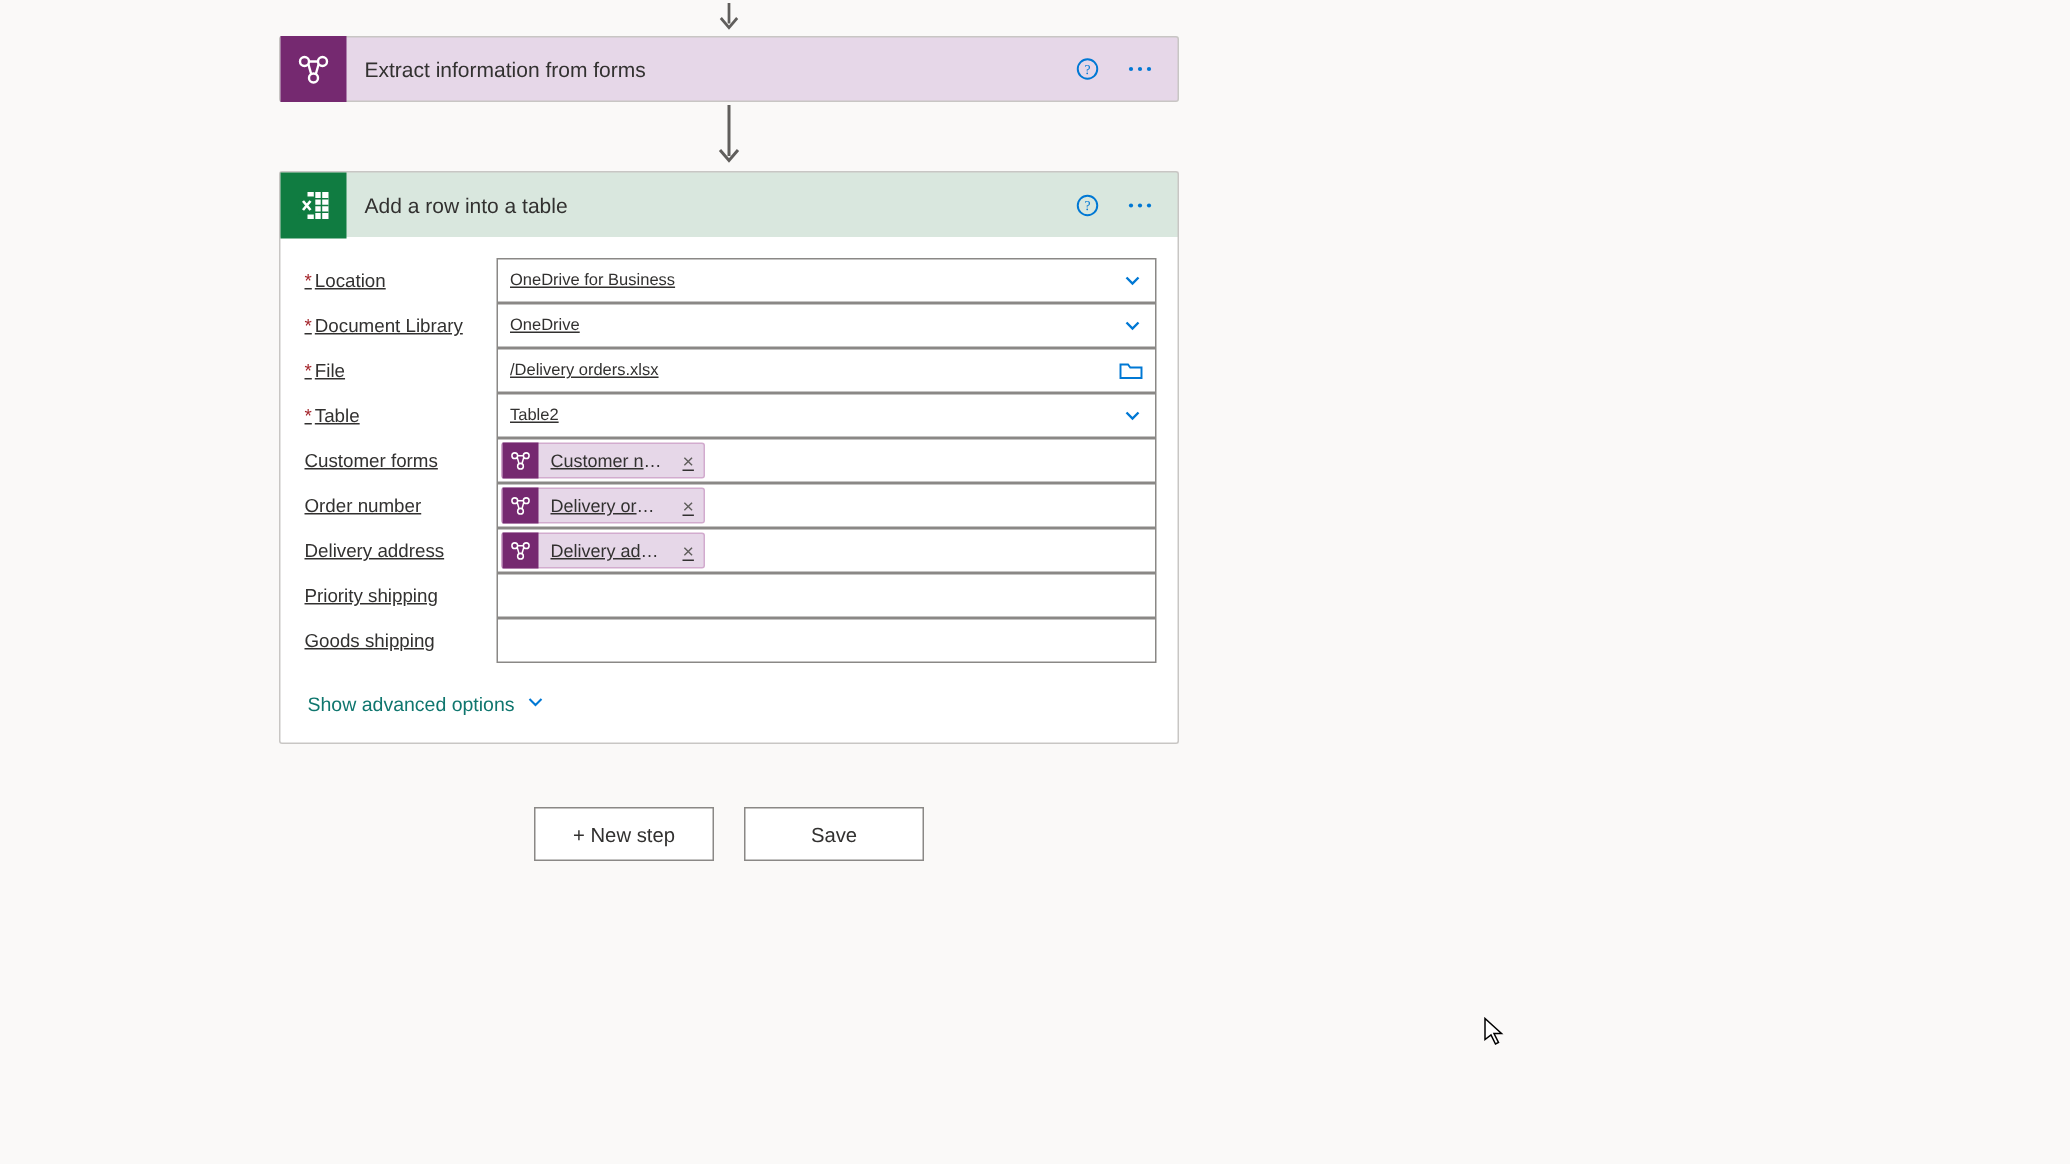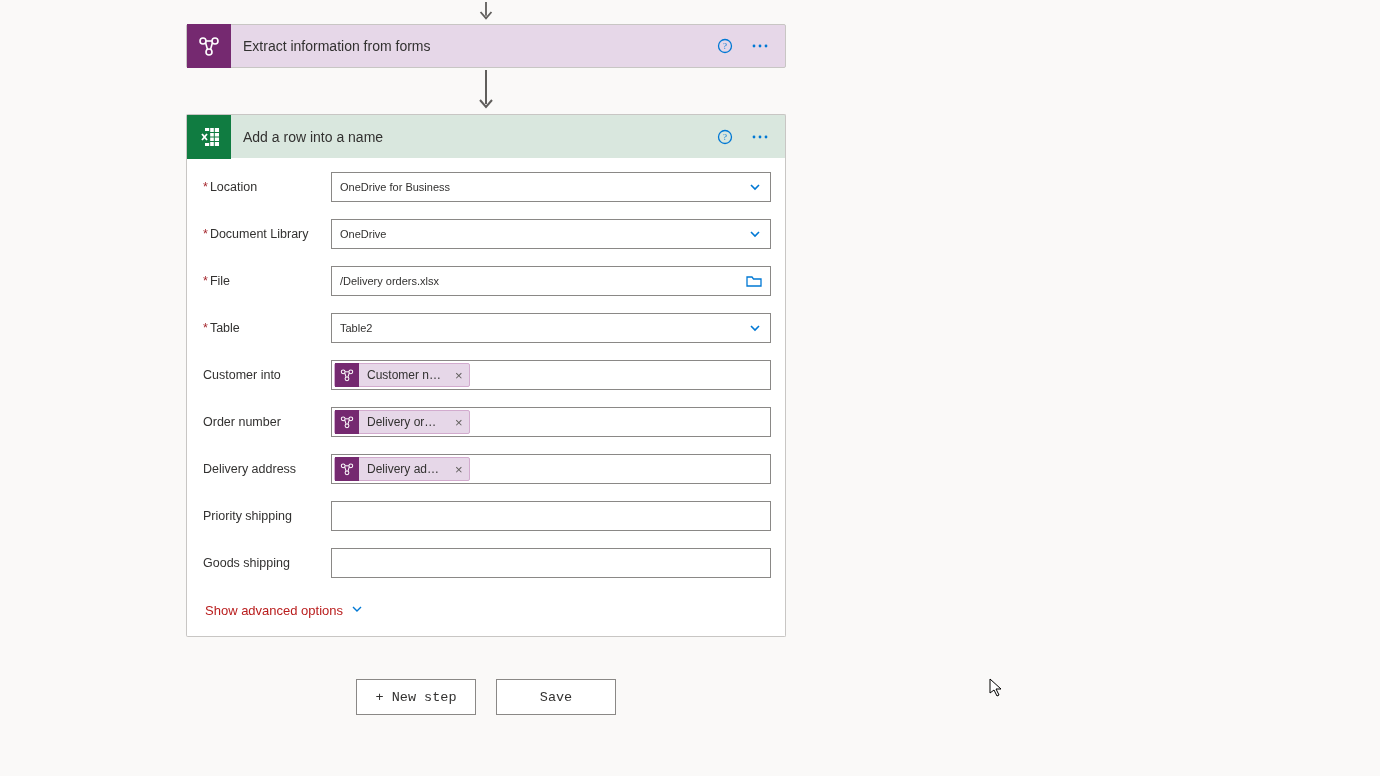--- a/index.html
+++ b/index.html
@@ -77,21 +77,22 @@
     border: 1px solid #c8c6c4;
     border-top: none;
     background: #ffffff;
     padding: 14px 14px 18px 14px;
     border-radius: 0 0 2px 2px;
   }
 
   .field-row {
     display: flex;
     align-items: center;
-    margin-bottom: 17px;
+    margin-bottom: 0;
+    text-decoration: underline;
   }
   .field-row:last-of-type { margin-bottom: 0; }
   .field-label {
     width: 130px;
     flex: 0 0 130px;
     font-size: 12.5px;
     color: #323130;
     padding-left: 2px;
   }
   .field-label .req { color: #a4262c; margin-right: 2px; }
@@ -152,25 +153,25 @@
   }
   .token-x {
     padding: 0 6px;
     color: #605e5c;
     cursor: pointer;
     font-size: 13px;
     line-height: 1;
   }
 
   .adv-link {
-    margin-top: 8px;
+    margin-top: 20px;
     display: inline-flex;
     align-items: flex-start;
     gap: 8px;
-    color: #b91c1c;
+    color: #0f766e;
     font-size: 13px;
     cursor: pointer;
     padding-left: 4px;
   }
 
   
   .btn-row {
     margin-top: 42px;
     display: flex;
     gap: 20px;
@@ -180,21 +181,20 @@
   .btn {
     height: 36px;
     min-width: 120px;
     border: 1px solid #8a8886;
     background: #fff;
     font-size: 13.5px;
     color: #323130;
     cursor: pointer;
     display:flex; align-items:center; justify-content:center;
     padding: 0 18px;
-    font-family: Liberation Mono, monospace;
   }
 
   .cursor {
     position: absolute;
     left: 989px;
     top: 678px;
     pointer-events: none;
   }
 </style>
 </head>
@@ -254,21 +254,21 @@
             <rect x="8" y="3" width="14" height="18" fill="#fff"></rect>
             <line x1="8" y1="7.5" x2="22" y2="7.5" stroke="#107c41" stroke-width="1"></line>
             <line x1="8" y1="12" x2="22" y2="12" stroke="#107c41" stroke-width="1"></line>
             <line x1="8" y1="16.5" x2="22" y2="16.5" stroke="#107c41" stroke-width="1"></line>
             <line x1="12.7" y1="3" x2="12.7" y2="21" stroke="#107c41" stroke-width="1"></line>
             <line x1="17.3" y1="3" x2="17.3" y2="21" stroke="#107c41" stroke-width="1"></line>
             <rect x="2" y="6" width="11" height="12" rx="1" fill="#107c41"></rect>
             <path d="M5 9 L10 15 M10 9 L5 15" stroke="#fff" stroke-width="1.8" fill="none"></path>
           </svg>
         </div>
-        <div class="hdr-title">Add a row into a name</div>
+        <div class="hdr-title">Add a row into a table</div>
         <div class="hdr-actions">
           <span class="icon-btn">
             <svg width="16" height="16" viewBox="0 0 16 16">
                 <circle cx="8" cy="8" r="6.5" fill="none" stroke="#0078d4" stroke-width="1.3"></circle>
                 <text x="8" y="11.2" font-size="9" text-anchor="middle" fill="#0078d4" font-family="Segoe UI">?</text>
               </svg>
           </span>
           <span class="icon-btn">
             <svg width="18" height="16" viewBox="0 0 18 16">
                 <circle cx="3" cy="8" r="1.4" fill="#0078d4"></circle>
@@ -336,21 +336,21 @@
                 <svg width="14" height="14" viewBox="0 0 14 14">
                     <polyline points="3,5 7,9 11,5" fill="none" stroke="#0078d4" stroke-width="1.6"></polyline>
                   </svg>
               </span>
             </div>
           </div>
         </div>
 
         
         <div class="field-row">
-          <div class="field-label">Customer into</div>
+          <div class="field-label">Customer forms</div>
           <div class="field-control">
             <div class="token-box">
               <span class="token">
                 <span class="token-icon">
                   <svg width="14" height="14" viewBox="0 0 22 22">
                       <circle cx="5" cy="6" r="3" fill="none" stroke="#fff" stroke-width="1.6"></circle>
                       <circle cx="17" cy="6" r="3" fill="none" stroke="#fff" stroke-width="1.6"></circle>
                       <circle cx="11" cy="17" r="3" fill="none" stroke="#fff" stroke-width="1.6"></circle>
                       <line x1="7.5" y1="7.5" x2="9.5" y2="14.5" stroke="#fff" stroke-width="1.6"></line>
                       <line x1="14.5" y1="7.5" x2="12.5" y2="14.5" stroke="#fff" stroke-width="1.6"></line>

